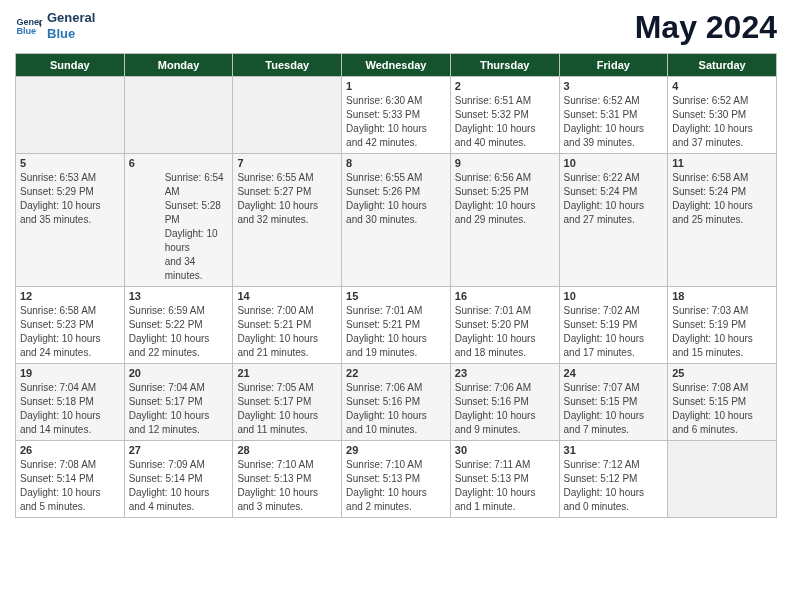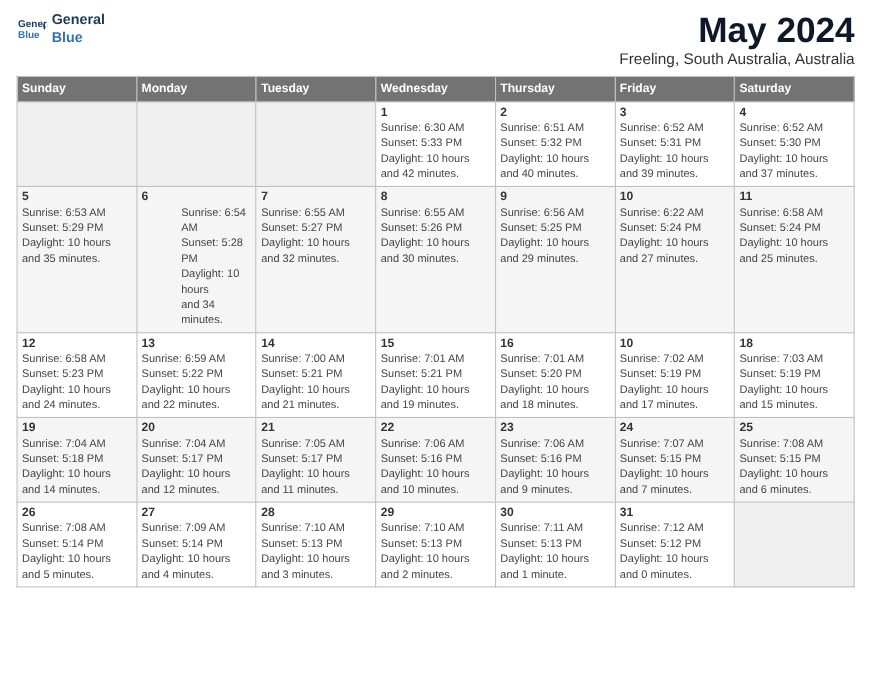--- a/index.html
+++ b/index.html
@@ -38,24 +38,24 @@
       font-size: 14px;
       color: #333;
       font-weight: normal;
     }
     table {
       width: 100%;
       border-collapse: collapse;
       font-size: 10.5px;
     }
     thead tr th {
-      background-color: #737373;
+      background-color: #14532d;
       color: #fff;
       padding: 5px 4px;
-      text-align: left;
+      text-align: center;
       font-size: 11px;
       font-weight: bold;
       border: 1px solid #c0c0c0;
     }
     tbody tr td {
       border: 1px solid #c0c0c0;
       padding: 3px 4px;
       vertical-align: top;
       min-height: 70px;
       color: #333;
@@ -93,21 +93,20 @@
       <polygon points="30,8 38,18 34,14" fill="#2e75b6"></polygon>
       <polygon points="34,14 38,18 36,22" fill="#1a3a5c"></polygon>
     </svg>
     <div>
       <div style="font-size:13px;font-weight:bold;color:#1a3a5c;line-height:1.2">General</div>
       <div style="font-size:13px;font-weight:bold;color:#2e75b6;line-height:1.2">Blue</div>
     </div>
   </div>
   <div class="title-area">
     <h1>May 2024</h1>
-    <h2>Freeling, South Australia, Australia</h2>
   </div>
 </div>
 
 <table>
   <thead>
     <tr>
     <th>Sunday</th>
         <th>Monday</th>
         <th>Tuesday</th>
         <th>Wednesday</th>

